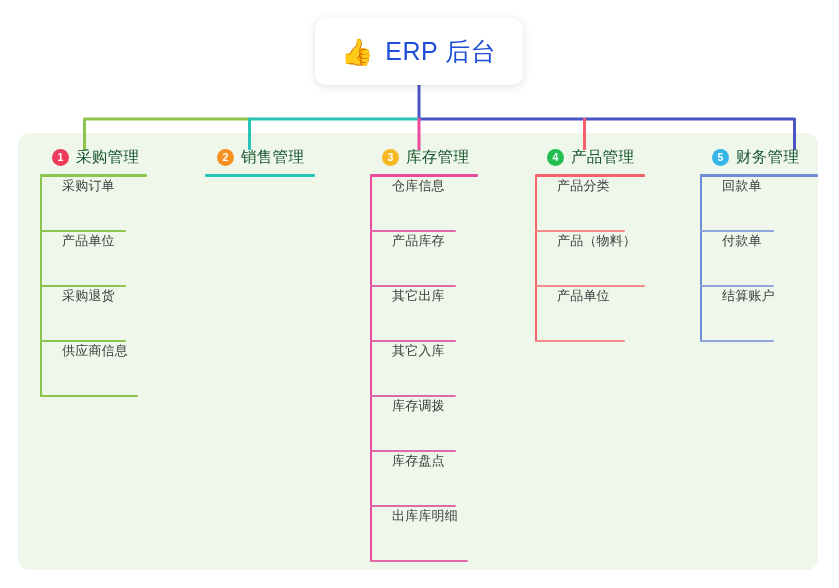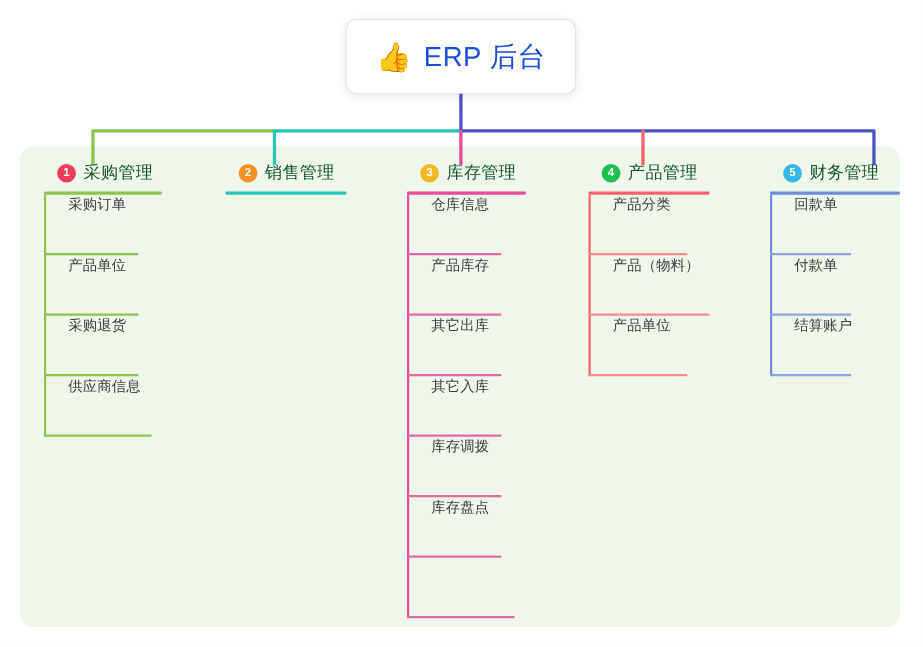--- a/index.html
+++ b/index.html
@@ -165,20 +165,21 @@
           </div>
           <div class="item">
             <span class="item-label">库存调拨</span>
             <div class="item-rule" style="background: rgb(224, 106, 168); width: 86px;"></div>
           </div>
           <div class="item">
             <span class="item-label">库存盘点</span>
             <div class="item-rule" style="background: rgb(224, 106, 168); width: 86px;"></div>
           </div>
           <div class="item">
+            <span class="item-label">出库库明细</span>
             <div class="item-rule" style="background: rgb(224, 106, 168); width: 98px;"></div>
           </div>
         </div>
       </div>
       <div class="col" style="left: 535px;">
         <div class="col-head">
           <span class="badge" style="background: rgb(33, 191, 79);">4</span>
           <span class="col-title">产品管理</span>
         </div>
         <div class="head-rule" style="background: rgb(244, 97, 107); width: 110px;"></div>

